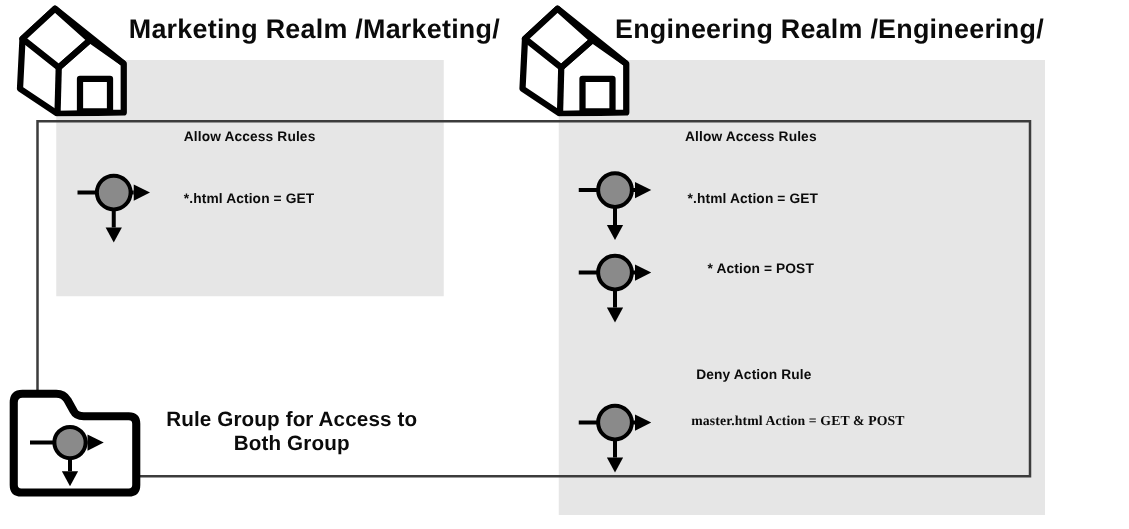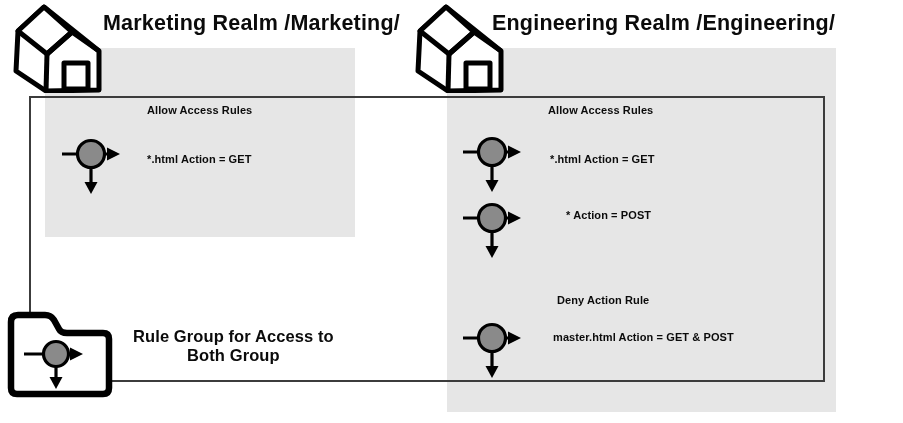--- a/index.html
+++ b/index.html
@@ -82,21 +82,21 @@
   <div class="label" style="left:550px;top:153px;">*.html Action = GET</div>
   <svg class="icon" style="left:462px;top:201px;" width="72" height="58">
       <use href="#sym-rule"></use>
     </svg>
   <div class="label" style="left:566px;top:209px;">* Action = POST</div>
 
   <div class="label" style="left:557px;top:294px;">Deny Action Rule</div>
   <svg class="icon" style="left:462px;top:321px;" width="72" height="58">
       <use href="#sym-rule"></use>
     </svg>
-  <div class="label" style="left:553px;top:331px;">master.html Action = GET &amp; POST</div>
+  <div class="label" style="left:553px;top:331px;font-family:Liberation Serif, serif;">master.html Action = GET &amp; POST</div>
 
   <svg class="icon" style="left:7px;top:310px;" width="106" height="88">
       <use href="#sym-folder-rule"></use>
     </svg>
   <div class="grouplabel" style="left:133px;top:327px;text-align:center;">
     <div>Rule Group for Access to</div>
     <div>Both Group</div>
   </div>
 
 </div>

